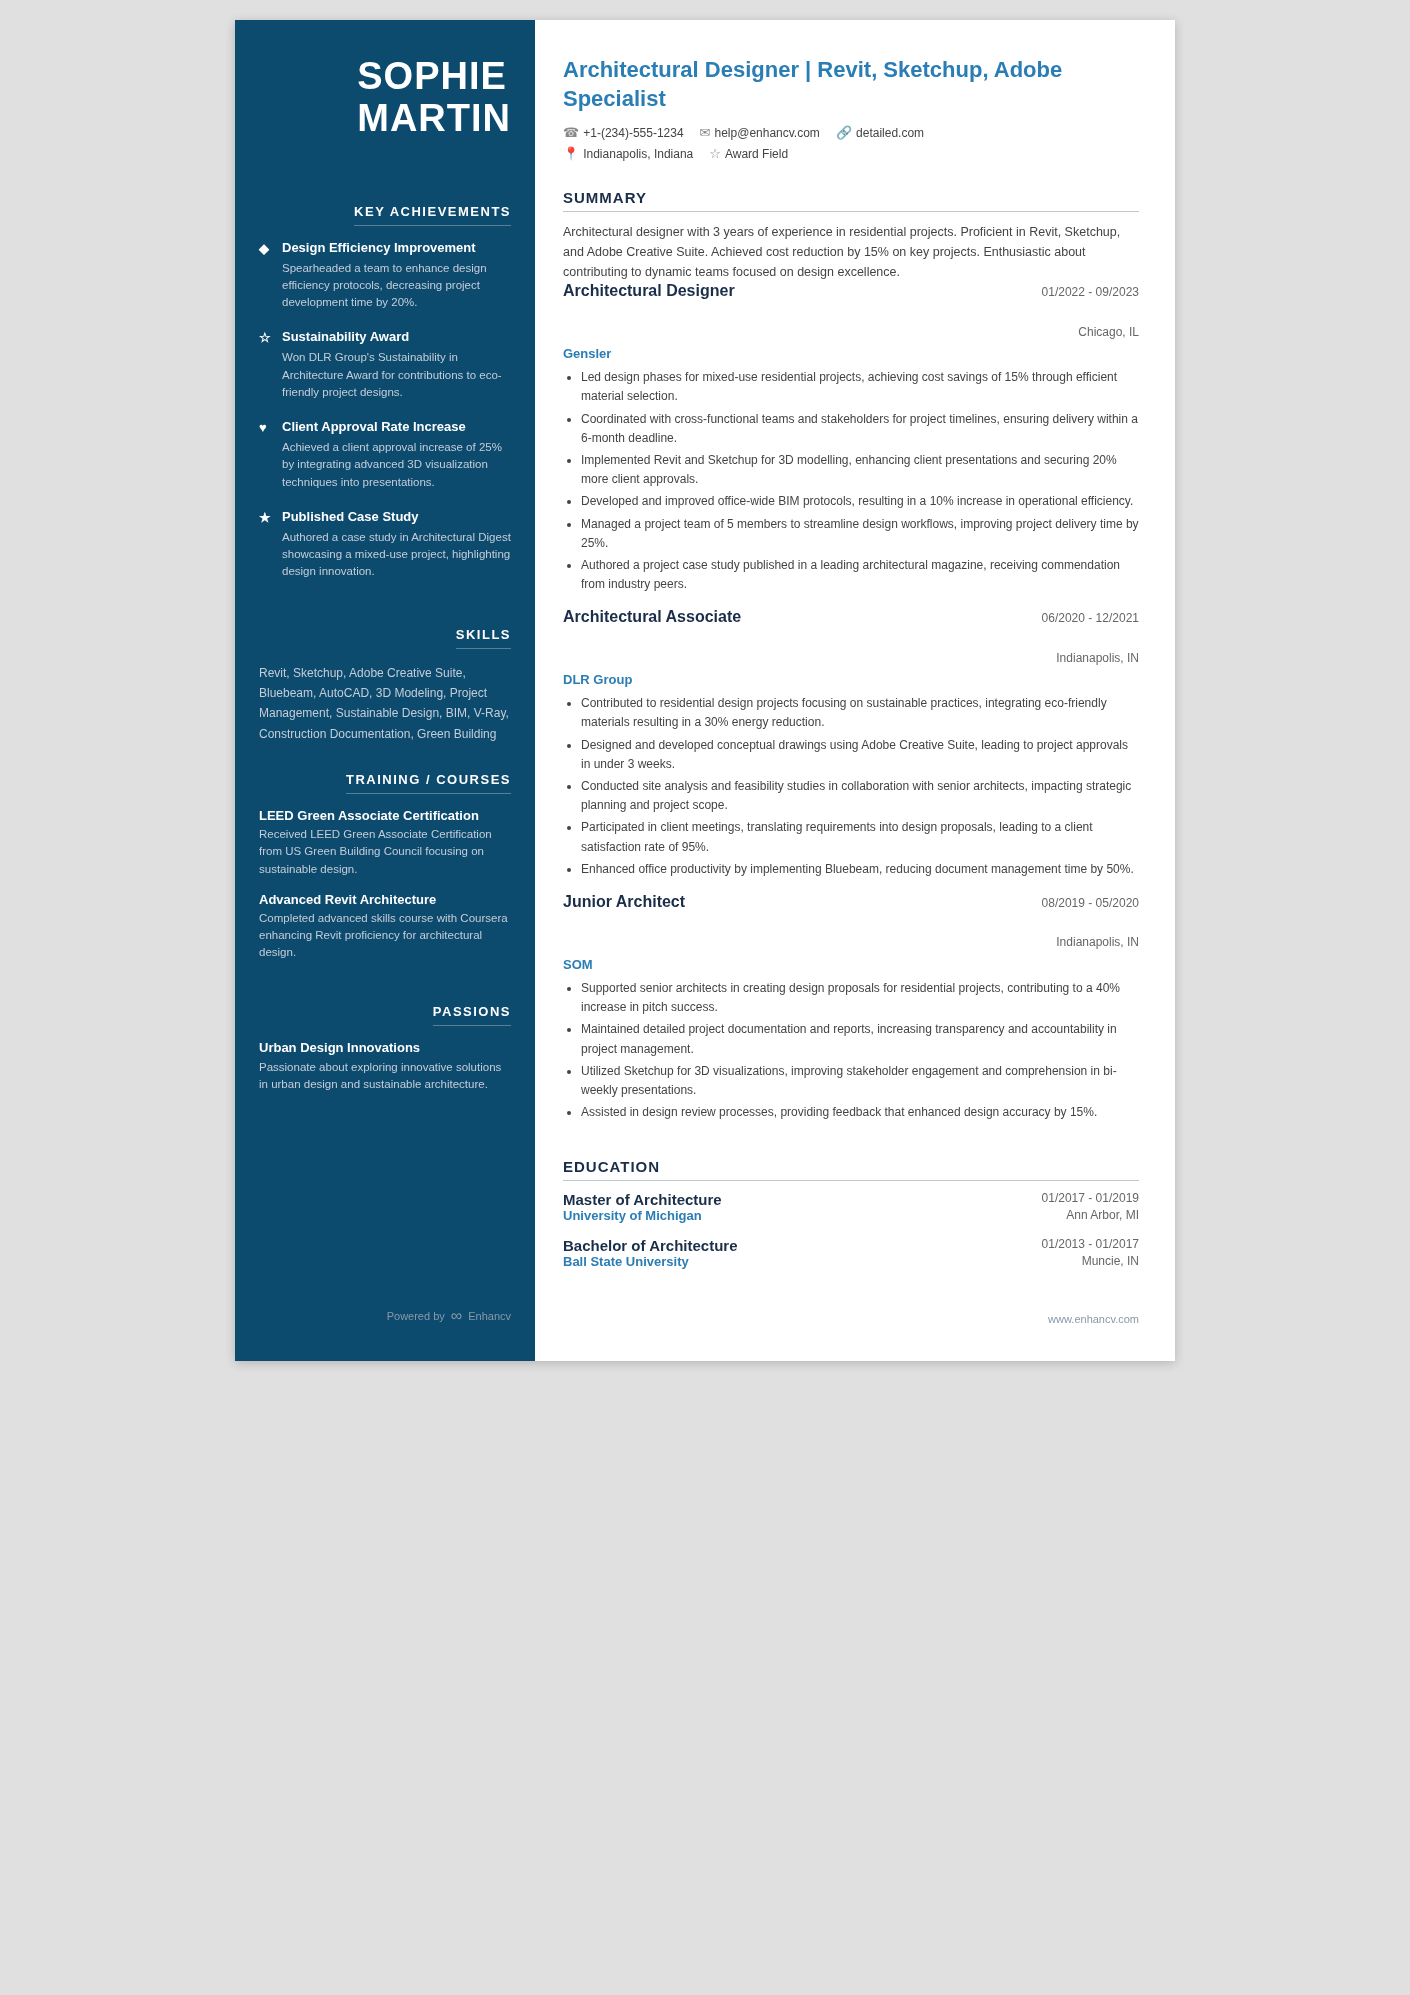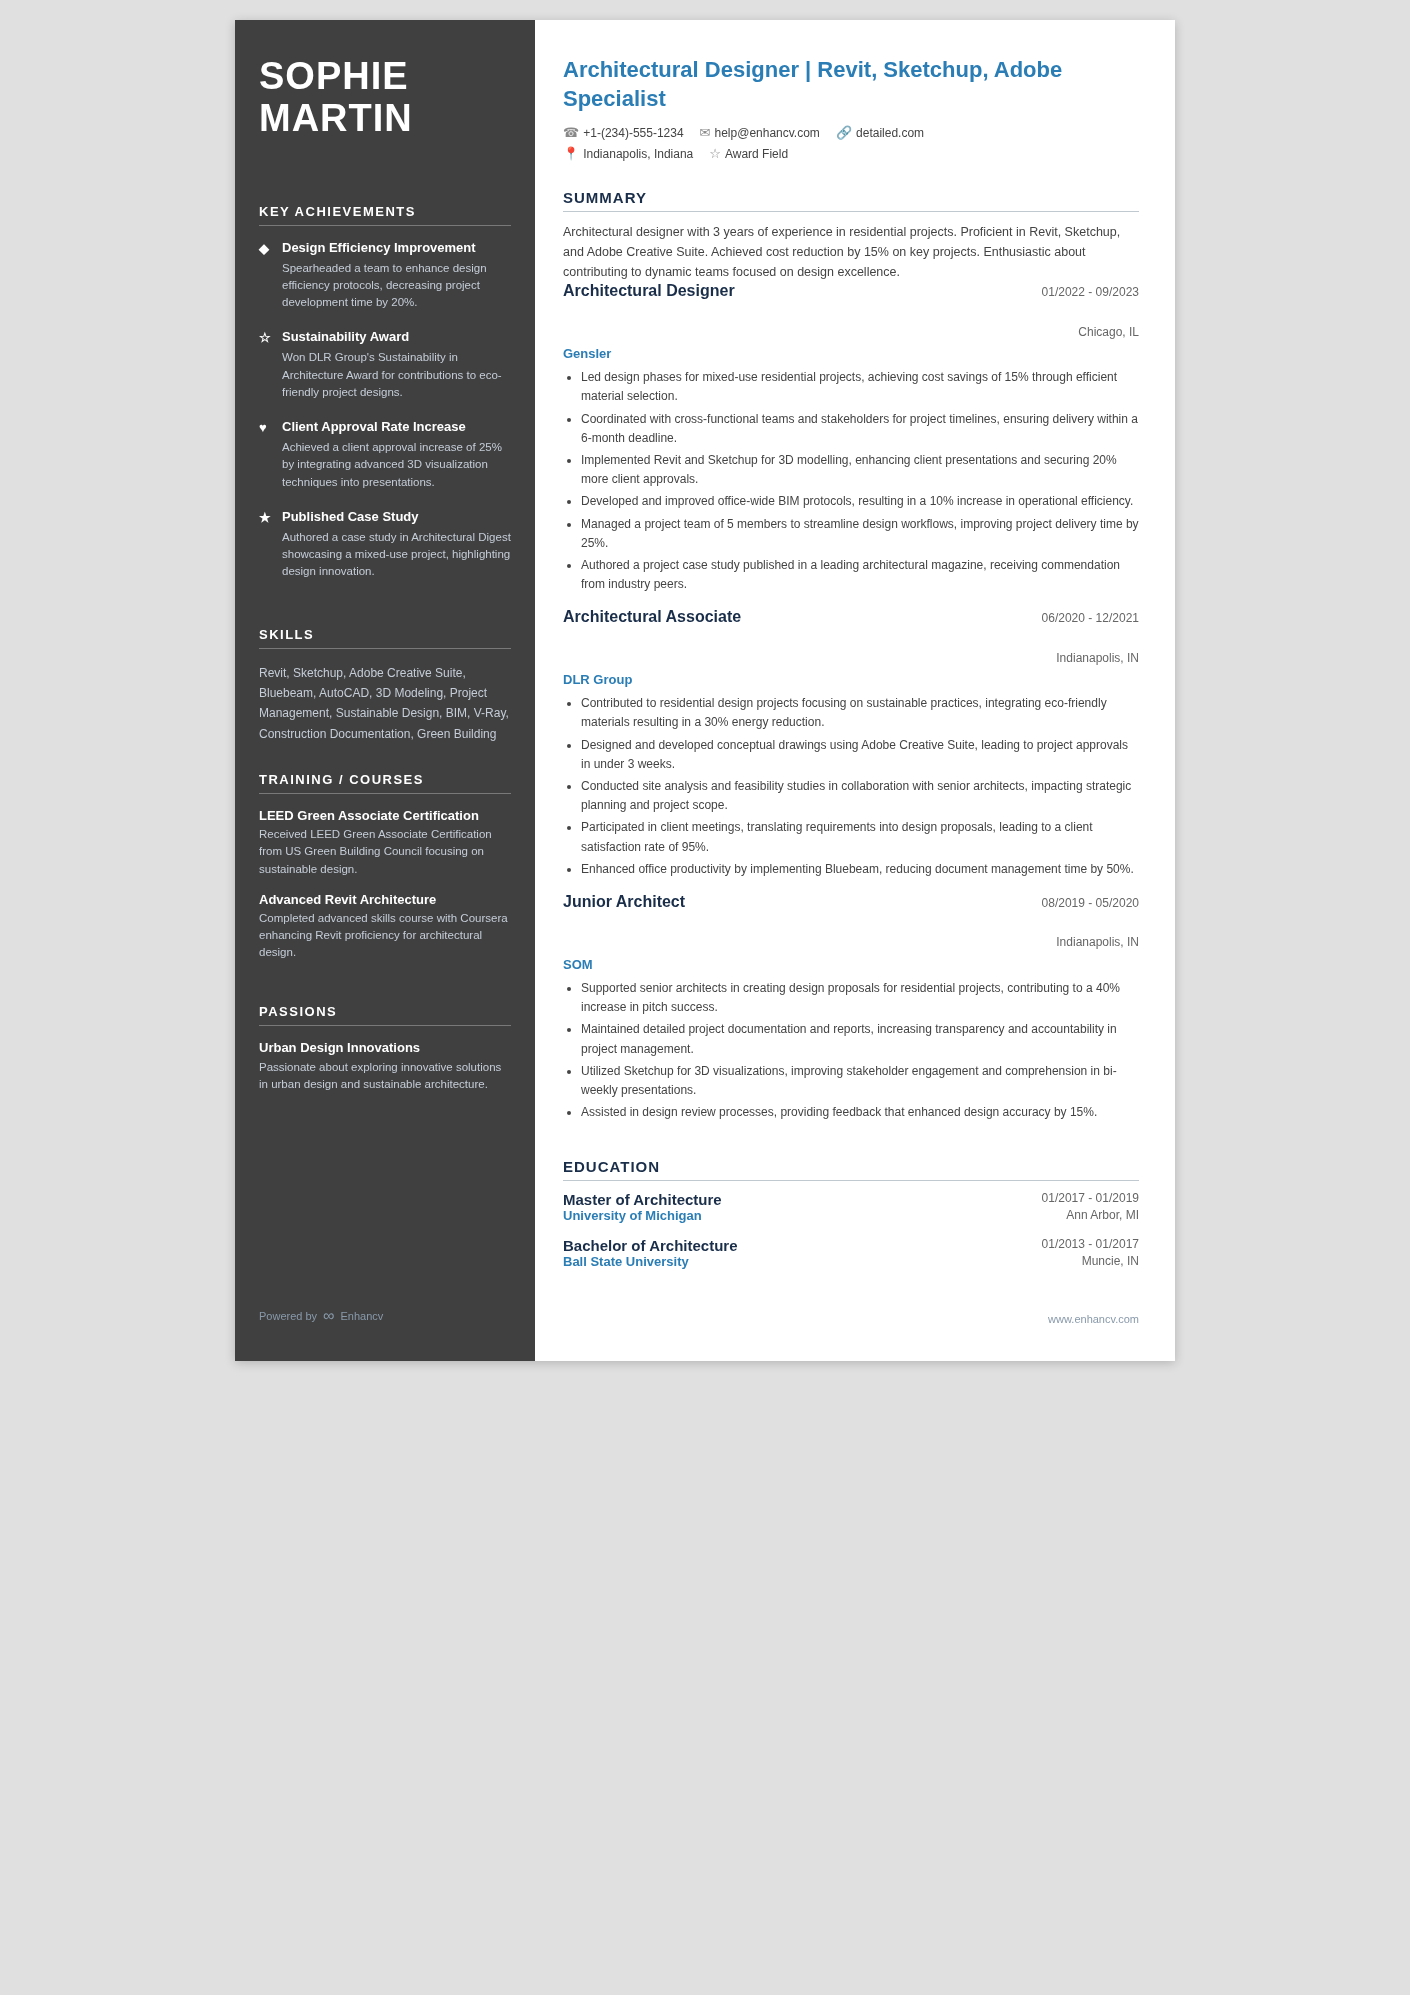--- a/index.html
+++ b/index.html
@@ -17,25 +17,26 @@
       min-height: 1330px;
       background: #fff;
       display: flex;
       flex-direction: row;
       box-shadow: 0 2px 10px rgba(0,0,0,0.2);
     }
     
     .sidebar {
       width: 300px;
       min-width: 300px;
-      background: #404040;
+      background: #0c4a6e;
       color: #fff;
       padding: 36px 24px 36px 24px;
       display: flex;
       flex-direction: column;
+      align-items: flex-end;
     }
     .sidebar-name {
       font-size: 38px;
       font-weight: bold;
       line-height: 1.1;
       color: #fff;
       margin-bottom: 36px;
       text-transform: uppercase;
       letter-spacing: 1px;
     }

